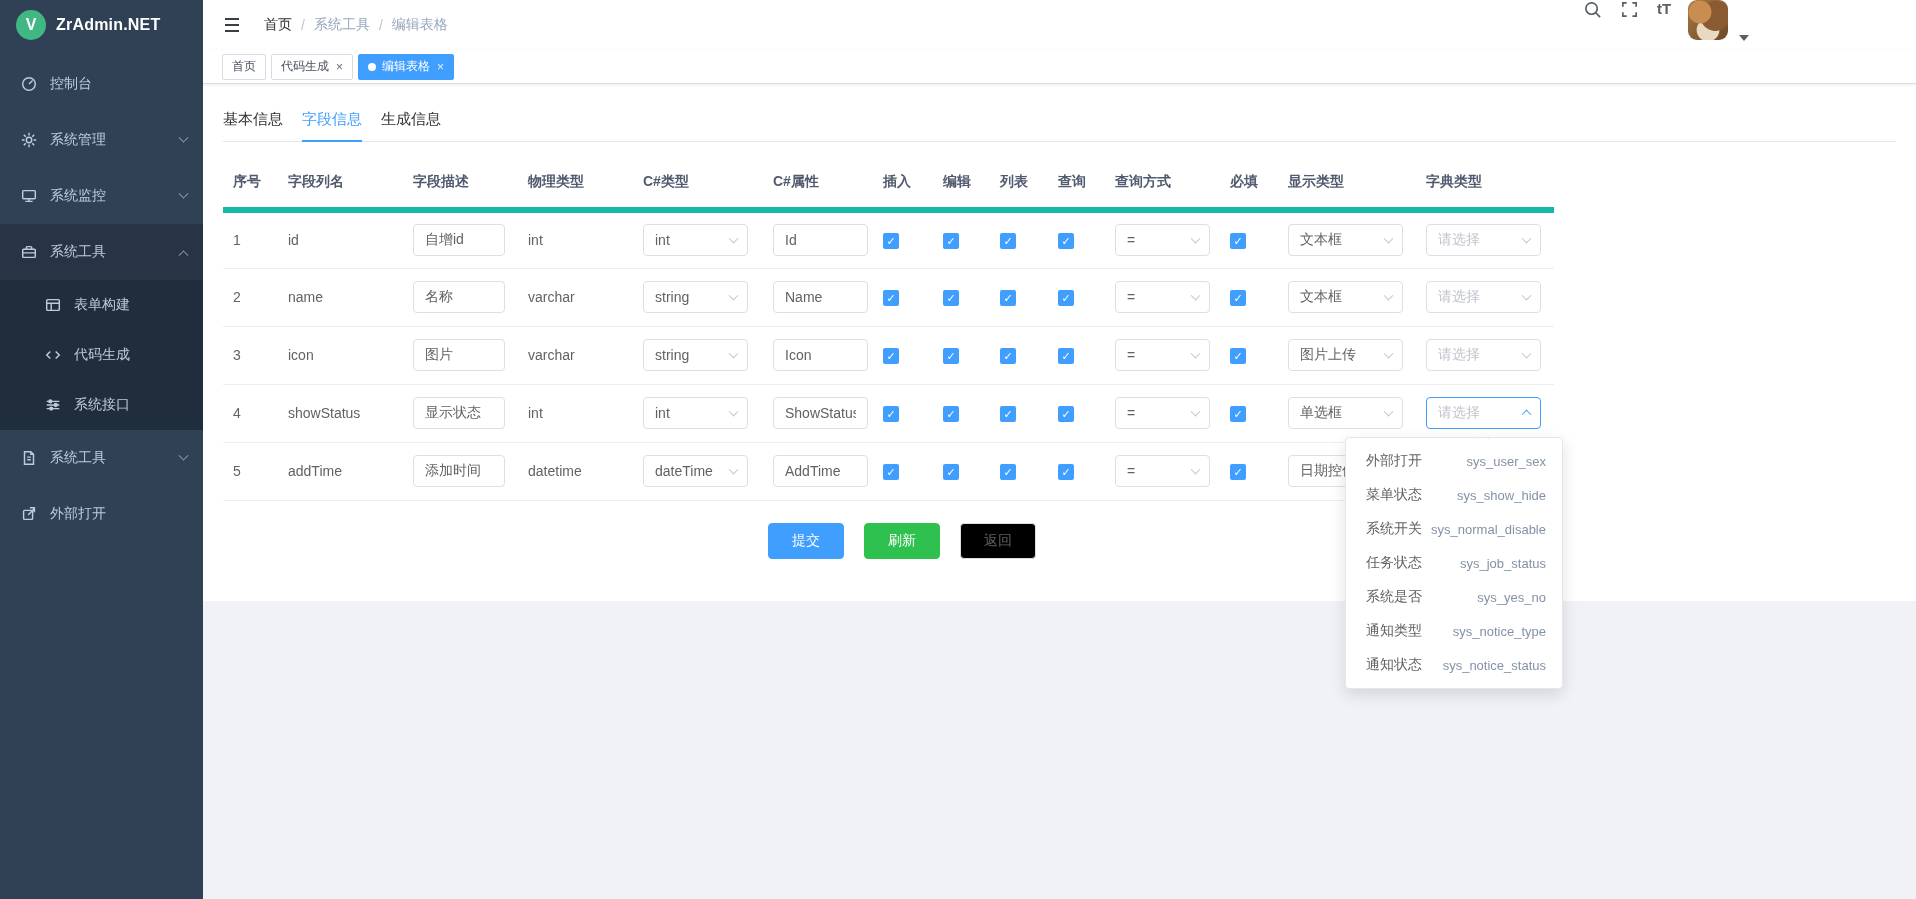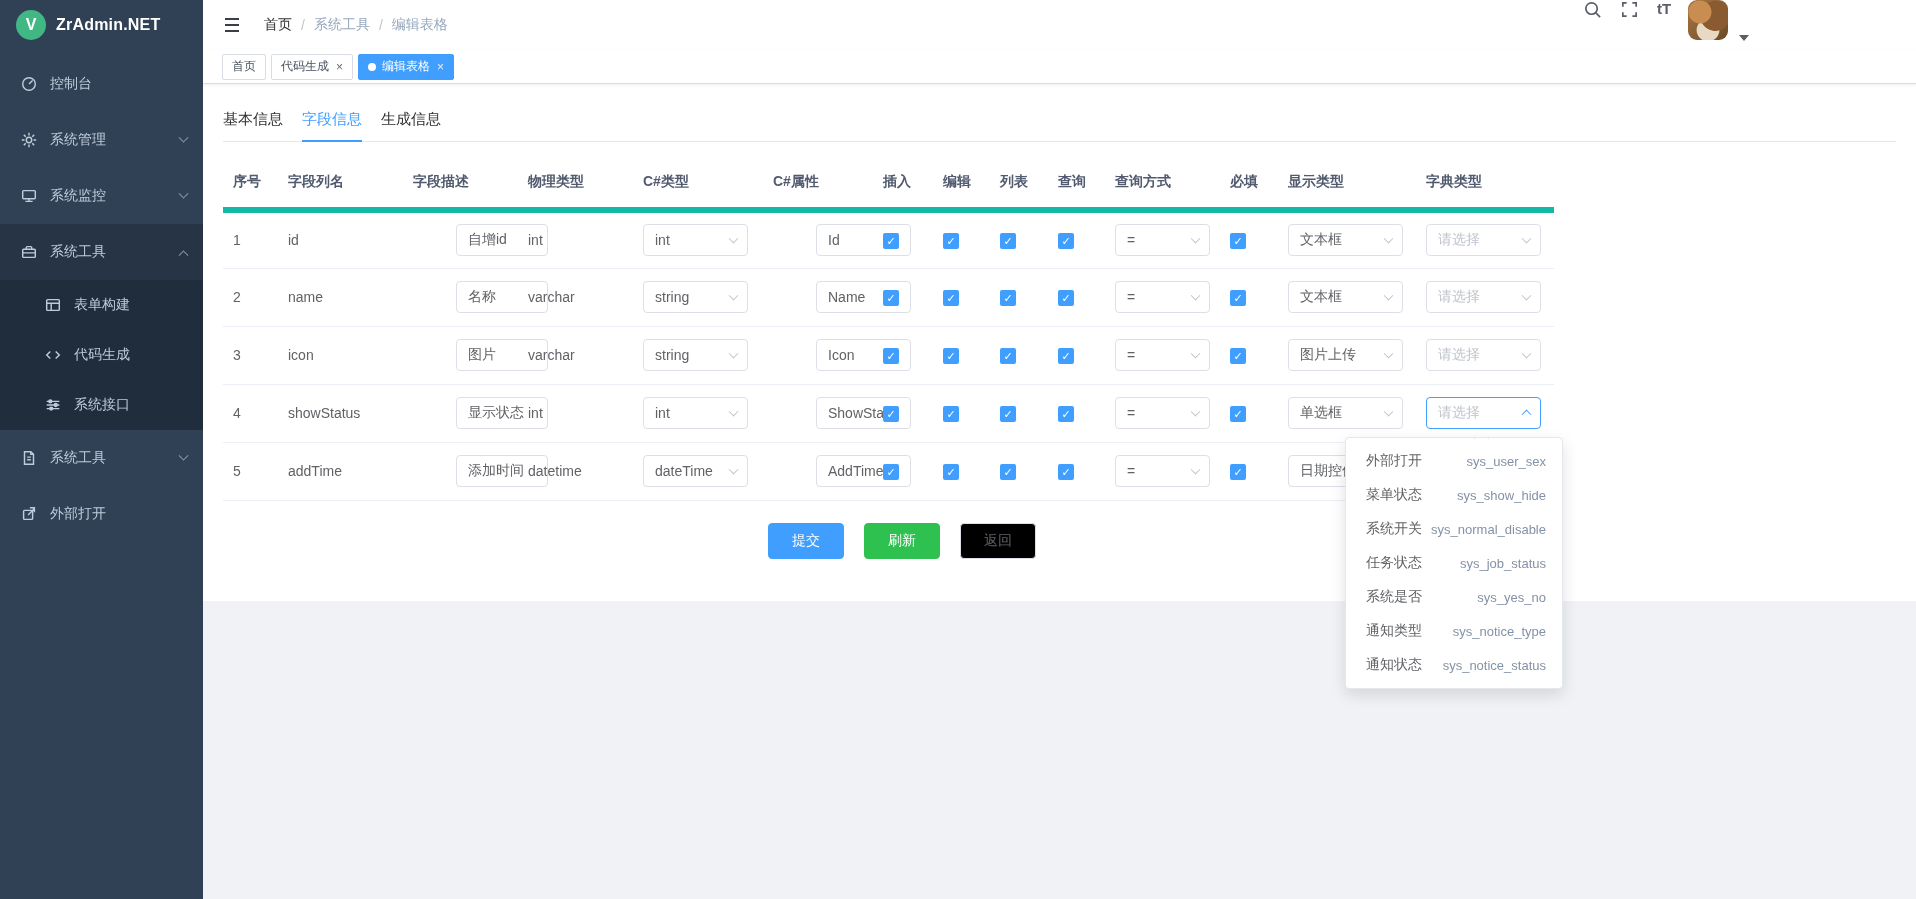--- a/index.html
+++ b/index.html
@@ -64,21 +64,21 @@
   .etab.active { color:#409eff; }
   .etab.active::after { content:""; position:absolute; left:0; right:0; bottom:-1px; height:2px; background:#409eff; }
 
   table.grid { border-collapse:collapse; table-layout:fixed; width:1331px; margin-top:14px; }
   .grid th { height:54px; font-size:14px; font-weight:bold; color:#515a6e; text-align:left;
     padding-left:10px; border-bottom:6px solid #14b8a6; }
   .grid td { height:58px; font-size:14px; color:#606266; padding-left:10px;
     border-bottom:1px solid #ebeef5; }
 
   .ipt { height:32px; border:1px solid #dcdfe6; border-radius:4px; padding:0 11px;
-    font-size:14px; color:#606266; font-family:inherit; outline:none; background:#fff;margin-left:43px; }
+    font-size:14px; color:#606266; font-family:inherit; outline:none; background:#fff; }
   .w92{width:92px;} .w95{width:95px;}
 
   .sel { position:relative; height:32px; border:1px solid #dcdfe6; border-radius:4px;
     display:flex; align-items:center; padding:0 24px 0 11px; background:#fff; cursor:pointer; }
   .sel .v { font-size:14px; color:#606266; white-space:nowrap; overflow:hidden; }
   .sel.ph .v { color:#c0c4cc; }
   .sel .ar { position:absolute; right:10px; top:50%; width:7px; height:7px;
     border-right:1.4px solid #c0c4cc; border-bottom:1.4px solid #c0c4cc;
     transform:translateY(-70%) rotate(45deg); }
   .sel.open { border-color:#409eff; }

